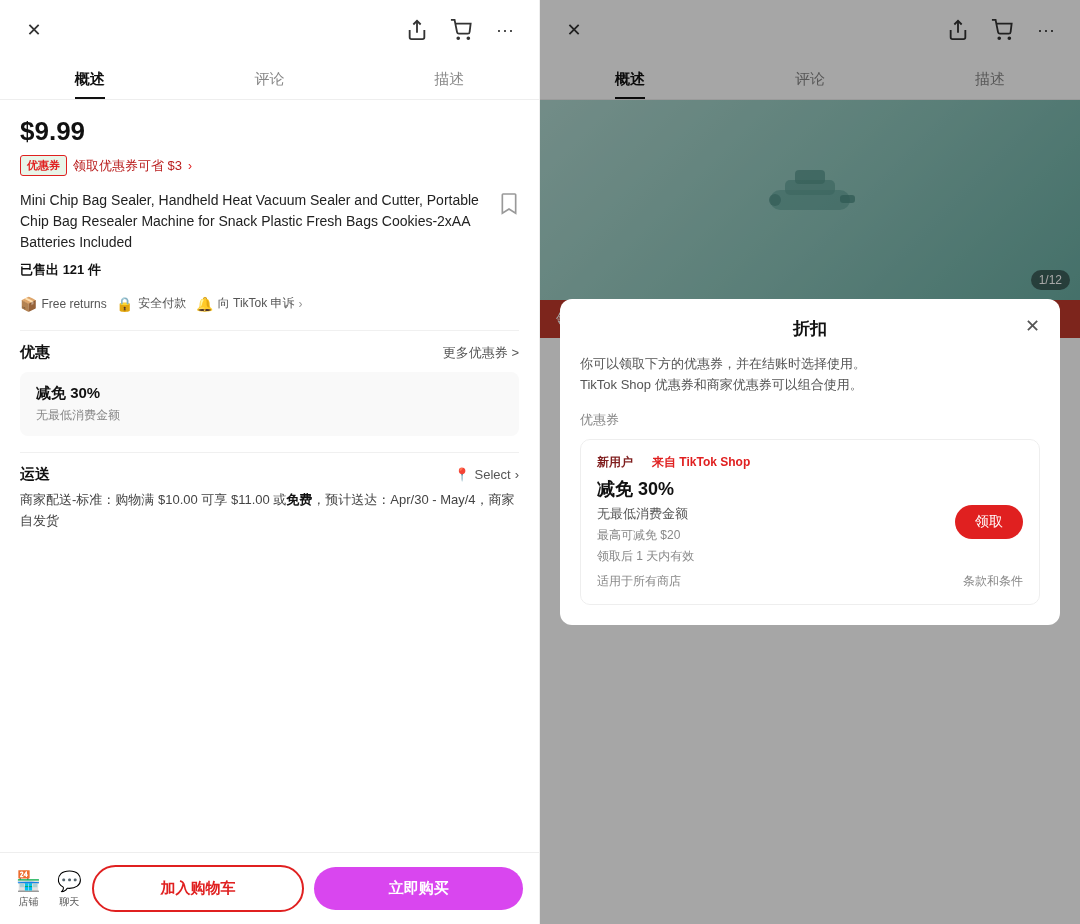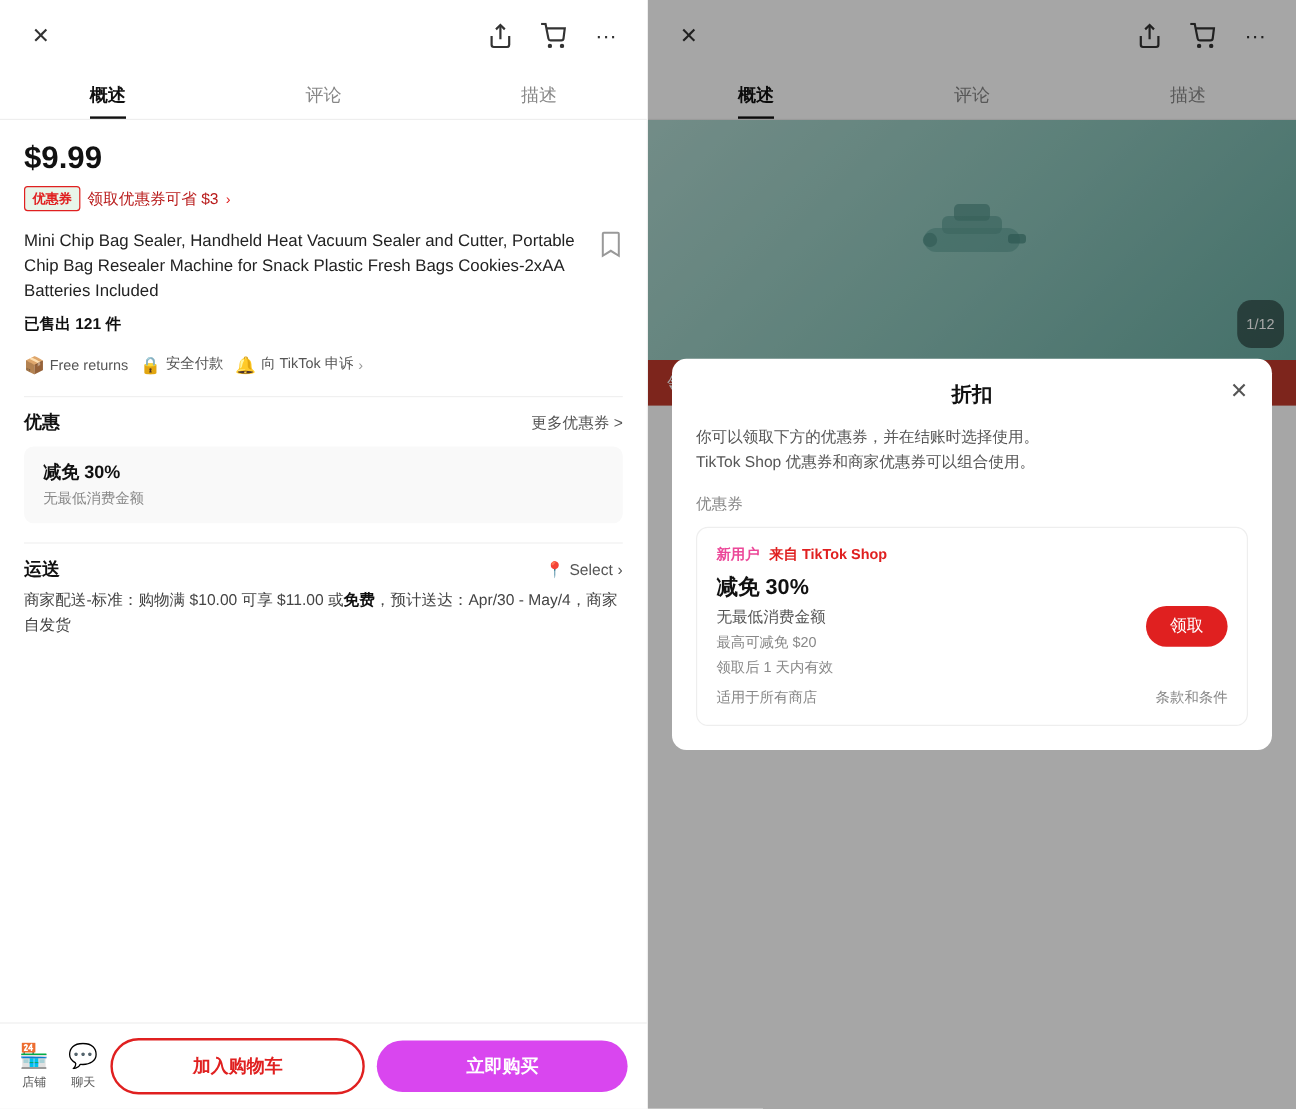--- a/index.html
+++ b/index.html
@@ -349,21 +349,21 @@
       justify-content: center;
     }
 
     .image-counter {
       position: absolute;
       bottom: 10px;
       right: 10px;
       background: rgba(0,0,0,0.45);
       color: #fff;
       font-size: 12px;
-      padding: 13px 8px;
+      padding: 3px 8px;
       border-radius: 12px;
     }
 
     
     .red-banner {
       background: #c0392b;
       color: #fff;
       padding: 10px 16px;
       font-size: 13px;
       font-weight: 500;
@@ -436,29 +436,30 @@
       position: relative;
     }
 
     .coupon-item-tags {
       display: flex;
       gap: 8px;
       margin-bottom: 6px;
     }
 
     .tag-new {
-      color: #ec4899;
+      color: #7f1d1d;
       font-size: 12px;
       font-weight: 600;
     }
 
     .tag-from {
       color: #e02020;
       font-size: 12px;
       font-weight: 600;
+      margin-left: 11px;
     }
 
     .coupon-item-title {
       font-size: 18px;
       font-weight: 700;
       color: #111;
       margin-bottom: 4px;
     }
 
     .coupon-item-sub {

